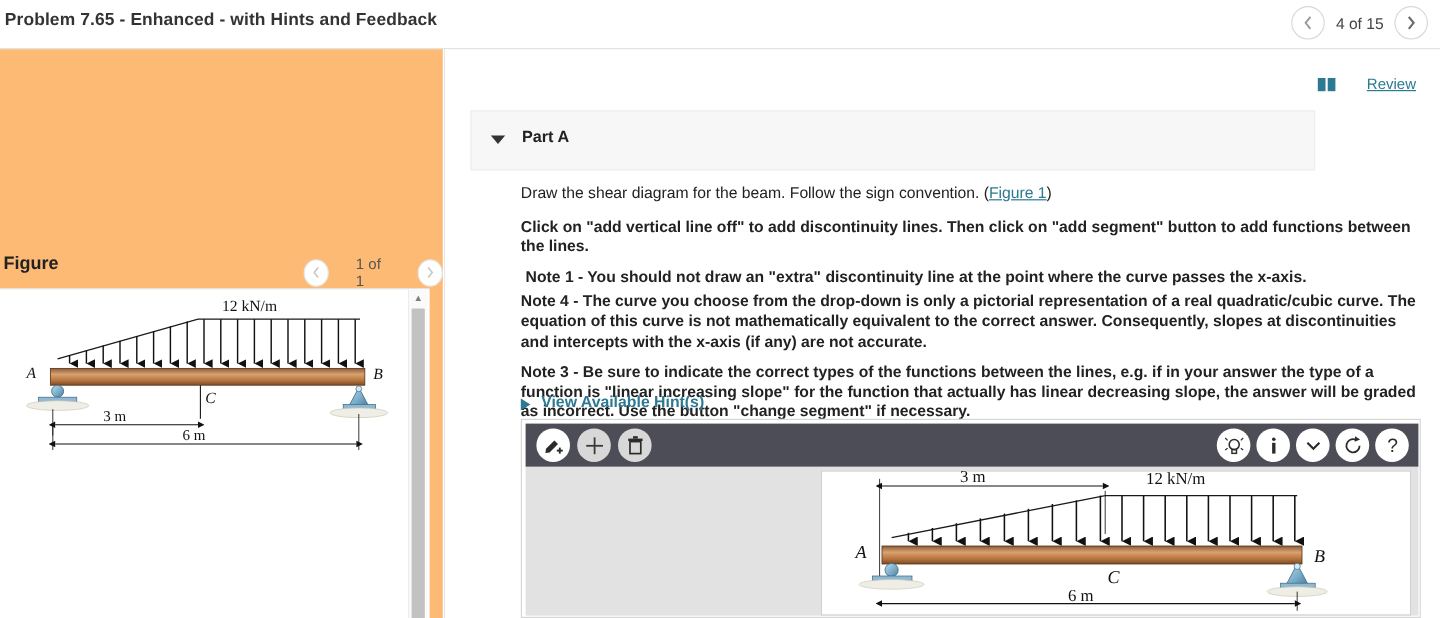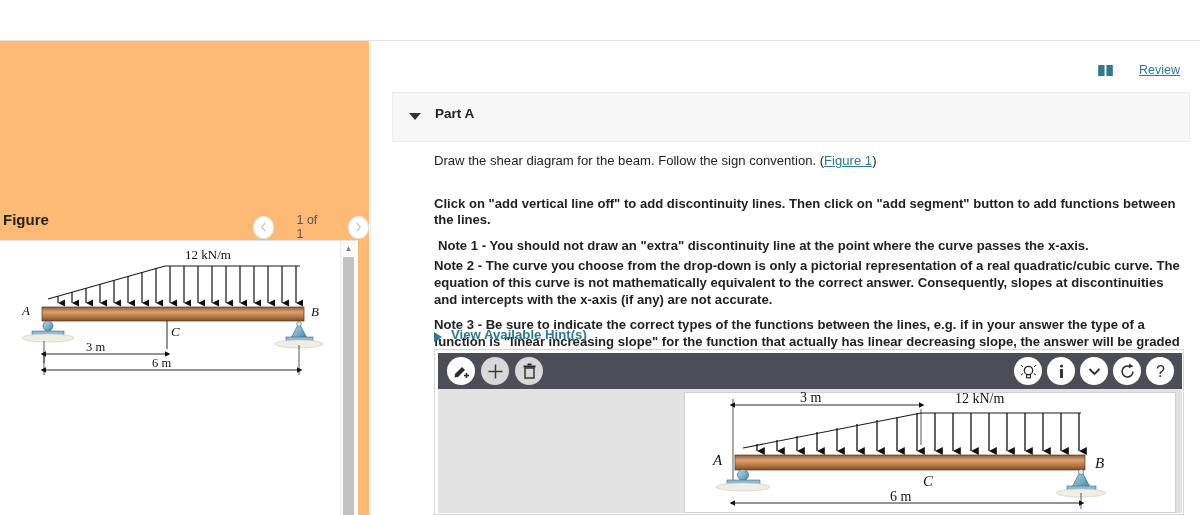--- a/index.html
+++ b/index.html
@@ -37,26 +37,26 @@
   .sb-arrow{position:absolute;left:0;width:15px;height:14px;display:flex;align-items:center;justify-content:center;color:#808080;font-size:8px;background:#fafafa;}
   .sb-arrow.up{top:0;}
   .sb-thumb{position:absolute;left:2px;top:16px;width:11px;height:280px;background:#c2c2c2;border-radius:1px;}
 
   
   .content{position:absolute;left:392px;top:41px;width:796px;height:474px;}
   .review{position:absolute;right:8px;top:22px;display:flex;align-items:center;gap:6px;}
   .book-ico{width:15px;height:11px;display:block;}
   .review-link{font-size:12.5px;color:#2c7a91;text-decoration:underline;margin-left:20px;}
 
-  .partbox{position:absolute;left:0;top:51px;width:798px;height:50px;background:#f7f7f7;border:1px solid #ededed;box-sizing:border-box;}
+  .partbox{position:absolute;left:0;top:51px;width:704px;height:50px;background:#f7f7f7;border:1px solid #ededed;box-sizing:border-box;}
   .part-tri{position:absolute;left:16px;top:20px;width:0;height:0;border-left:6px solid transparent;border-right:6px solid transparent;border-top:7px solid #333;}
   .part-label{position:absolute;left:42px;top:13px;font-size:13.5px;font-weight:bold;color:#222;}
 
   .prose{position:absolute;left:42px;top:112px;width:748px;font-size:13.1px;line-height:16.6px;color:#222;}
-  .p-normal{font-weight:normal;margin:0 0 26px 0;}
+  .p-normal{font-weight:normal;margin:0 0 11px 0;}
   .p-bold{font-weight:bold;margin:0 0 9px 0;}
   .p-bold.tight{margin:4px;}
   .lnk{color:#2c7a91;text-decoration:underline;}
 
   .hints{position:absolute;left:42px;top:286px;display:flex;align-items:flex-end;gap:9px;}
   .hint-tri{width:0;height:0;border-top:5px solid transparent;border-bottom:5px solid transparent;border-left:8px solid #2c7a91;}
   .hint-text{font-size:13.2px;font-weight:bold;color:#2c7a91;}
 
   
   .widget{position:absolute;left:42px;top:308px;width:750px;height:166px;background:#fff;border:1px solid #d6d6d6;box-sizing:border-box;}
@@ -69,20 +69,36 @@
   .canvas{position:absolute;left:3px;top:39px;width:744px;height:124px;background:#e2e2e2;}
   .canvas-white{position:absolute;left:246px;top:3px;width:492px;height:121px;background:#fff;border:1px solid #cfcfcf;box-sizing:border-box;}
 
   svg{overflow:visible;}
 </style>
 </head>
 <body>
 
 <div class="app">
 
+  <div class="topbar">
+    <div class="topbar-title">Problem 7.65 - Enhanced - with Hints and Feedback</div>
+    <div class="pager">
+      <div class="circ-btn">
+        <svg width="8" height="12" viewBox="0 0 8 12">
+          <polyline points="6,1 2,6 6,11" fill="none" stroke="#9a9a9a" stroke-width="1.6"></polyline>
+        </svg>
+      </div>
+      <div class="pager-label">4 of 15</div>
+      <div class="circ-btn strong">
+        <svg width="8" height="12" viewBox="0 0 8 12">
+          <polyline points="2,1 6,6 2,11" fill="none" stroke="#6b6b6b" stroke-width="1.8"></polyline>
+        </svg>
+      </div>
+    </div>
+  </div>
   <div class="topbar-rule"></div>
   <div class="vsplit"></div>
 
   <div class="figcol">
     <div class="fig-title">Figure</div>
     <div class="fig-pager">
       <div class="circ-btn">
         <svg width="7" height="10" viewBox="0 0 8 12">
           <polyline points="6,1 2,6 6,11" fill="none" stroke="#c8c8c8" stroke-width="1.6"></polyline>
         </svg>
@@ -193,21 +209,21 @@
 
     <div class="partbox">
       <div class="part-tri"></div>
       <div class="part-label">Part A</div>
     </div>
 
     <div class="prose">
       <p class="p-normal"><span>Draw the shear diagram for the beam. Follow the sign convention. (</span><a class="lnk" href="#">Figure 1</a><span>)</span></p>
       <p class="p-bold">Click on "add vertical line off" to add discontinuity lines. Then click on "add segment" button to add functions between the lines.</p>
       <p class="p-bold tight">Note 1 - You should not draw an "extra" discontinuity line at the point where the curve passes the x-axis.</p>
-      <p class="p-bold">Note 2 - The curve you choose from the drop-down is only a pictorial representation of a real quadratic/cubic curve. The equation of this curve is not mathematically equivalent to the correct answer. Consequently, slopes at discontinuities and intercepts with the x-axis (if any) are not accurate.</p>
+      <p class="p-bold">Note 4 - The curve you choose from the drop-down is only a pictorial representation of a real quadratic/cubic curve. The equation of this curve is not mathematically equivalent to the correct answer. Consequently, slopes at discontinuities and intercepts with the x-axis (if any) are not accurate.</p>
       <p class="p-bold">Note 3 - Be sure to indicate the correct types of the functions between the lines, e.g. if in your answer the type of a function is "linear increasing slope" for the function that actually has linear decreasing slope, the answer will be graded as incorrect. Use the button "change segment" if necessary.</p>
     </div>
 
     <div class="hints">
       <div class="hint-tri"></div>
       <span class="hint-text">View Available Hint(s)</span>
     </div>
 
     <div class="widget">
       <div class="toolbar">

